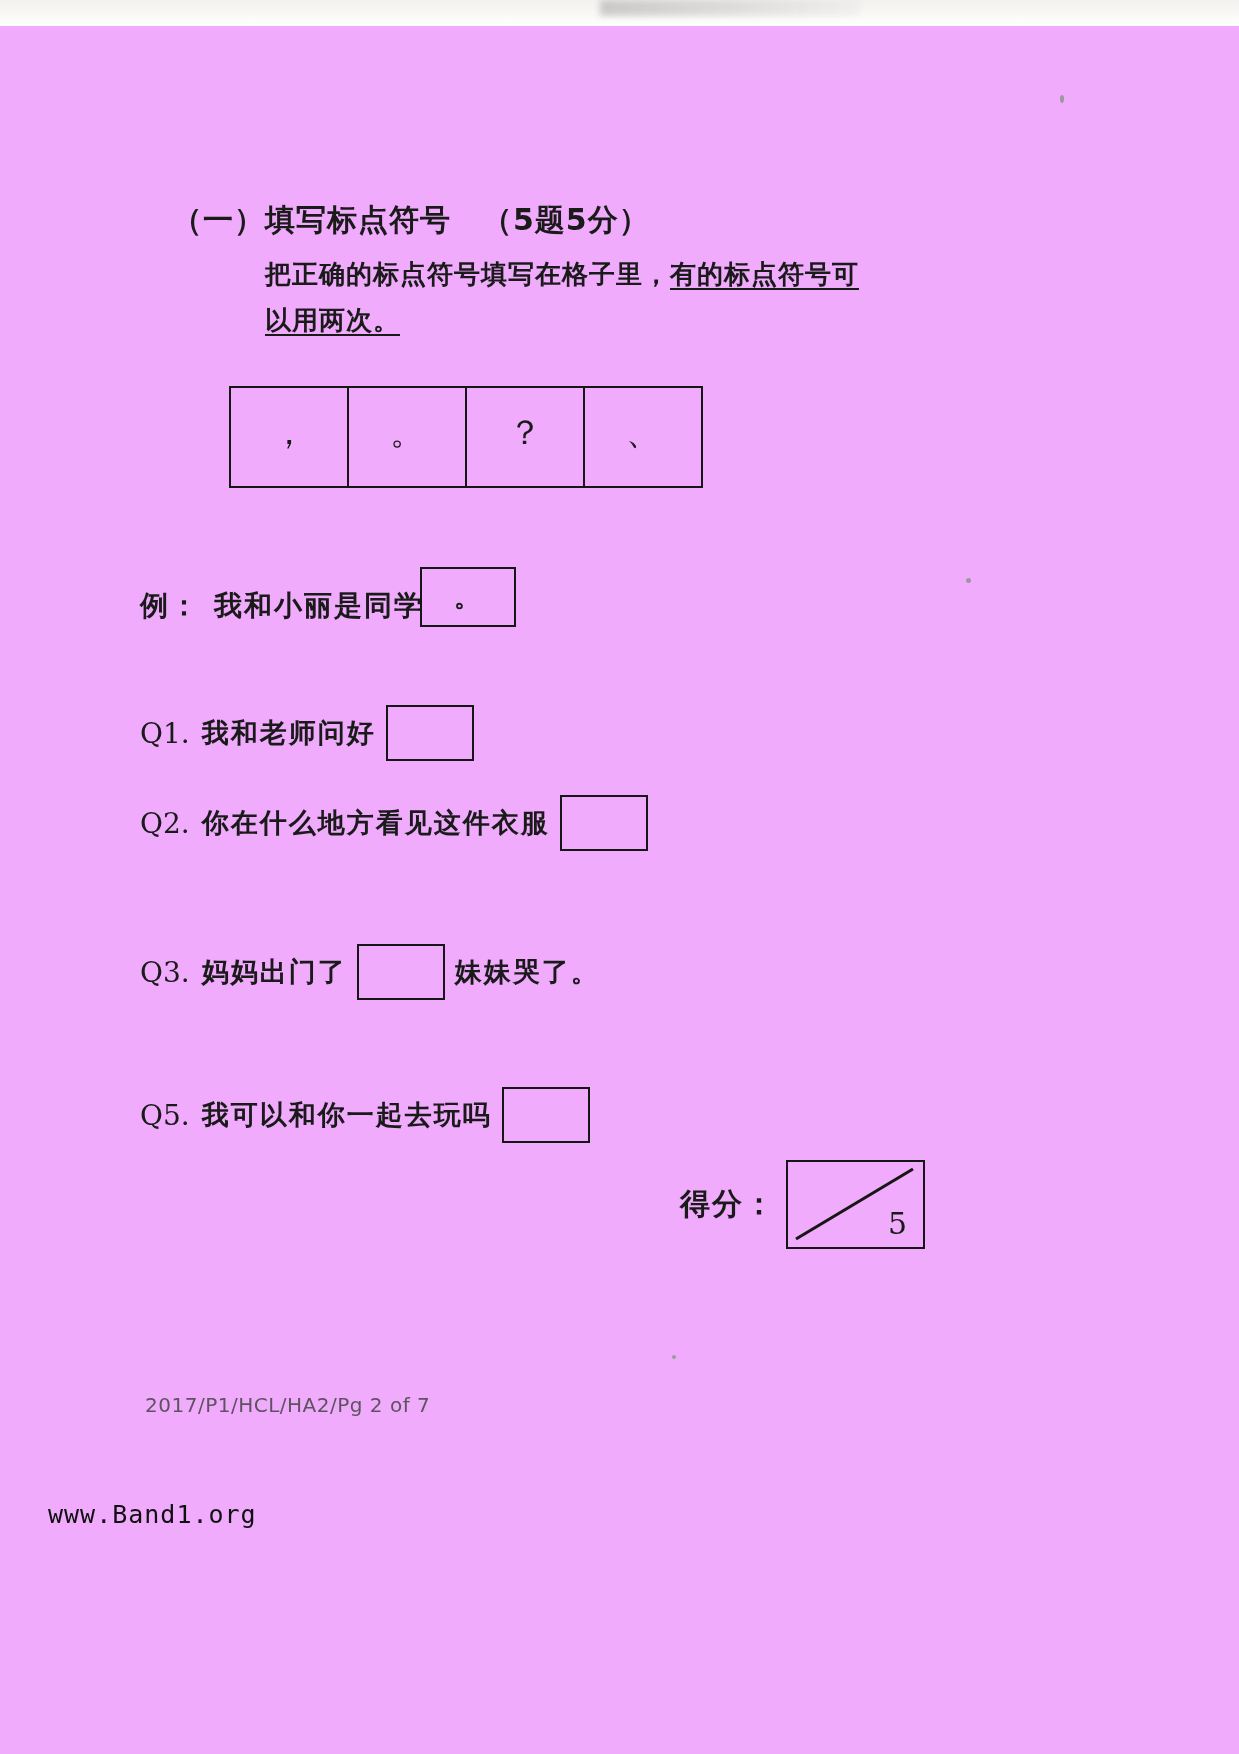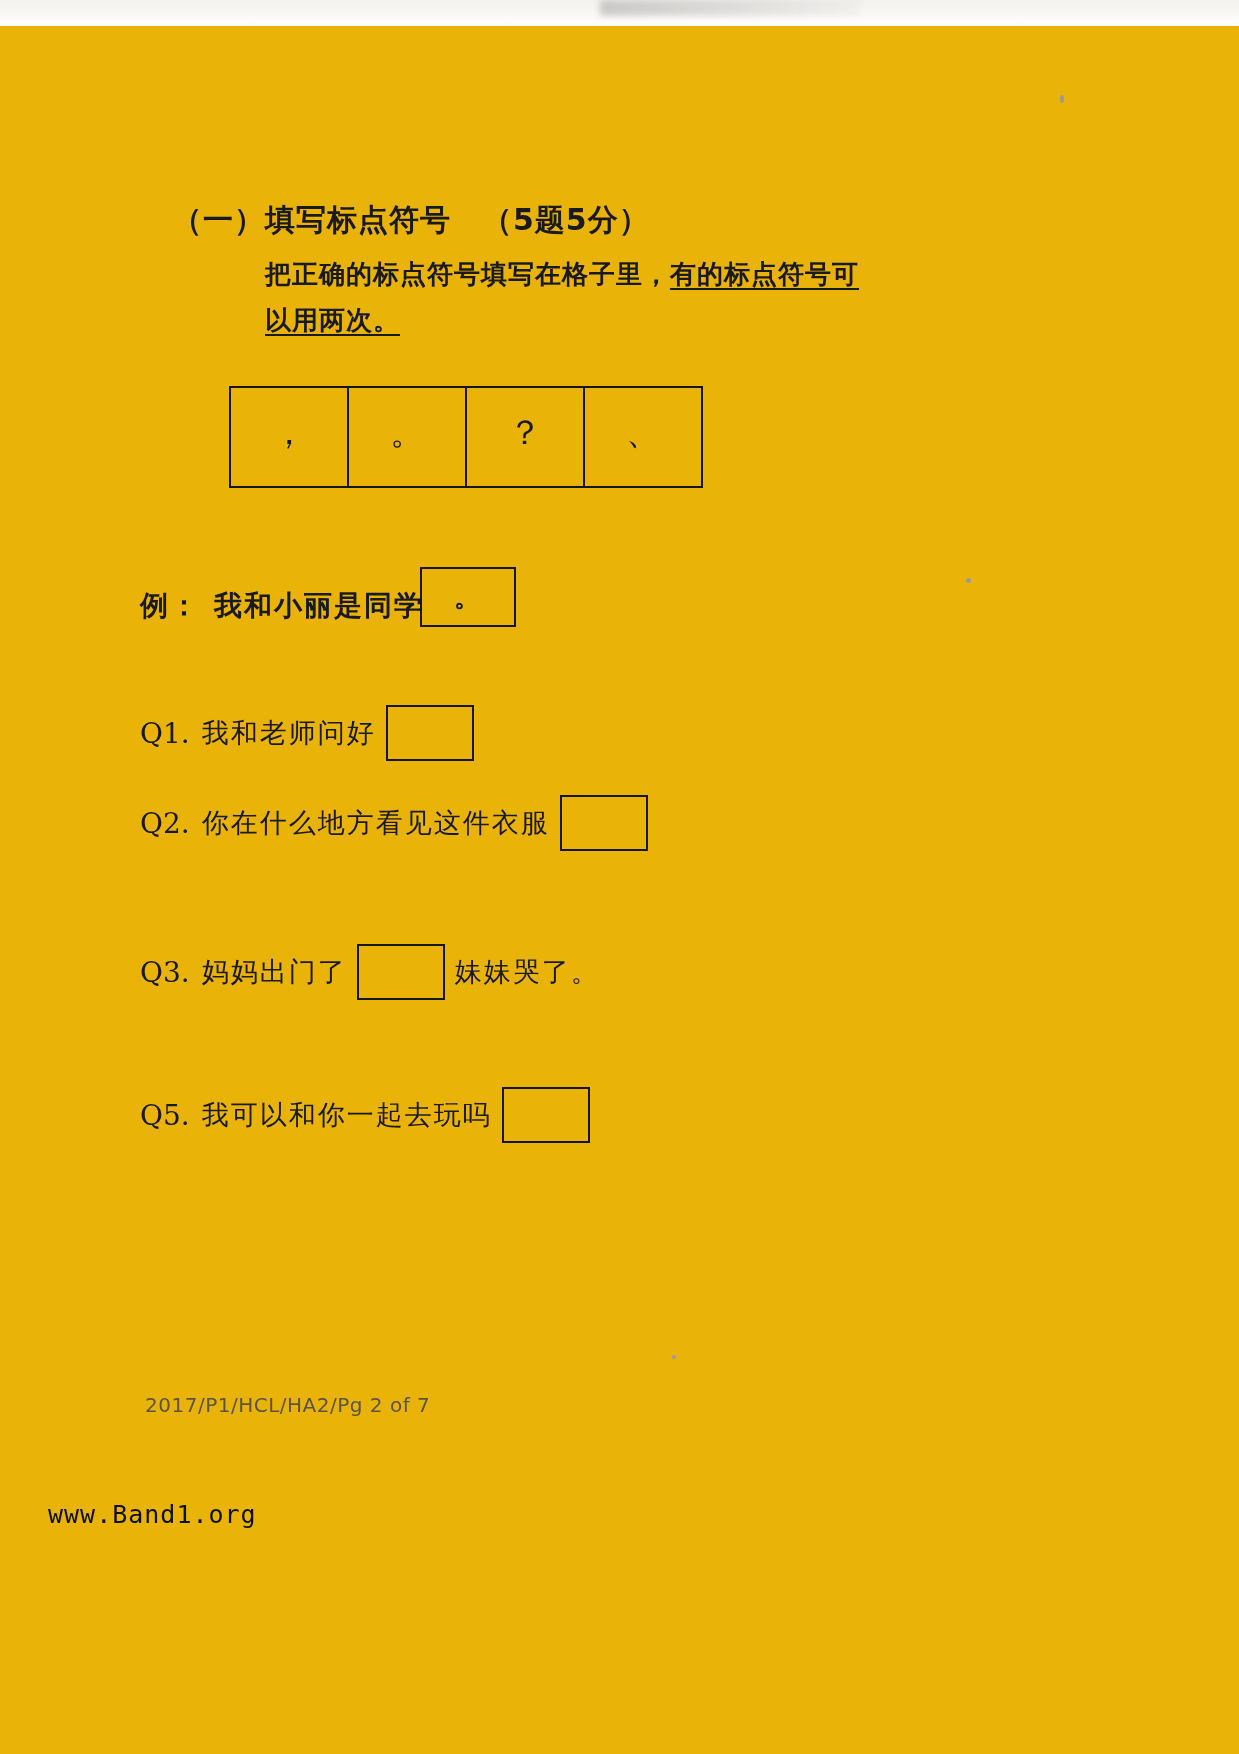--- a/index.html
+++ b/index.html
@@ -13,21 +13,21 @@
     position: relative;
     font-family: "DejaVu Sans", sans-serif;
     color: #1a1a1a;
     overflow: hidden;
   }
 
   
   .page {
     position: absolute;
     inset: 0;
-    background: #eab308;
+    background: #f0abfc;
   }
   .scan-edge-top {
     position: absolute;
     top: 0; left: 0;
     width: 1239px; height: 26px;
     background: linear-gradient(to bottom, #f2f1ee, #ffffff);
   }
   .scan-smudge {
     position: absolute;
     top: 0px; left: 600px;
@@ -131,21 +131,21 @@
     font-weight: bold;
     white-space: nowrap;
   }
   .q .qnum {
     font-family: "DejaVu Serif", serif;
     font-weight: normal;
     font-size: 28px;
     margin-right: 12px;
     letter-spacing: 0;
   }
-  .q .txt { font-weight: normal; text-align: center; }
+  .q .txt { font-weight: bold; text-align: center; }
   .q .answer-box {
     width: 84px;
     height: 52px;
     margin: 0 10px;
   }
   #q1 { top: 705px; }
   #q2 { top: 795px; }
   #q3 { top: 944px; }
   #q4 { top: 998px; }
   #q5 { top: 1087px; }
@@ -262,19 +262,28 @@
       <span class="txt">妹妹哭了。</span>
     </div>
 
 
     <div class="q" id="q5">
       <span class="qnum">Q5.</span>
       <span class="txt">我可以和你一起去玩吗</span>
       <span class="answer-box"></span>
     </div>
 
+    <div class="score-wrap">
+      <span class="score-label">得分：</span>
+      <div class="score-box">
+        <svg width="135" height="85" viewBox="0 0 135 85">
+          <line x1="8" y1="77" x2="125" y2="7" stroke="#161616" stroke-width="3"></line>
+        </svg>
+        <span class="score-total">5</span>
+      </div>
+    </div>
 
     <div class="doc-code">2017/P1/HCL/HA2/Pg 2 of 7</div>
 
     <div class="site-url">www.Band1.org</div>
 
   </div>
 </div>
 
 </body></html>

